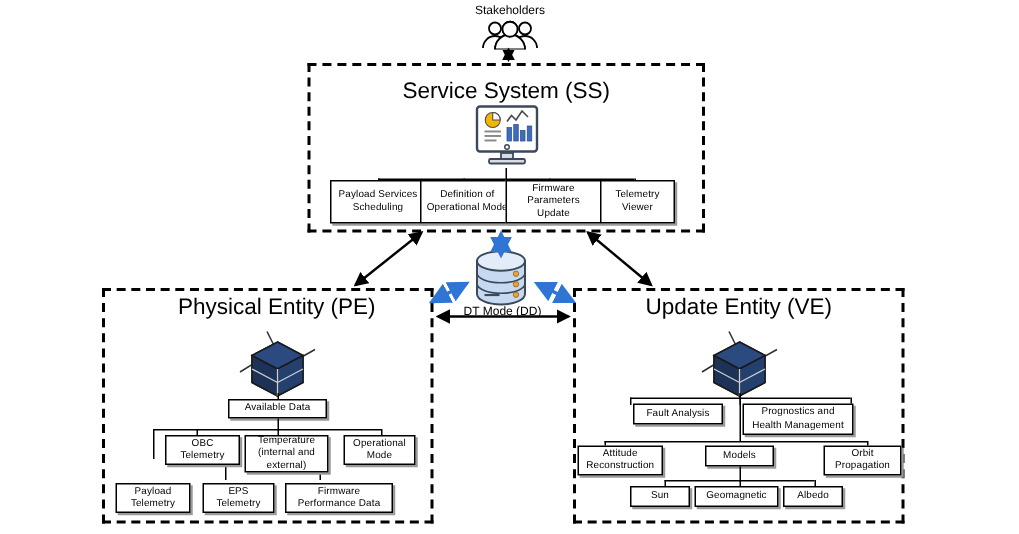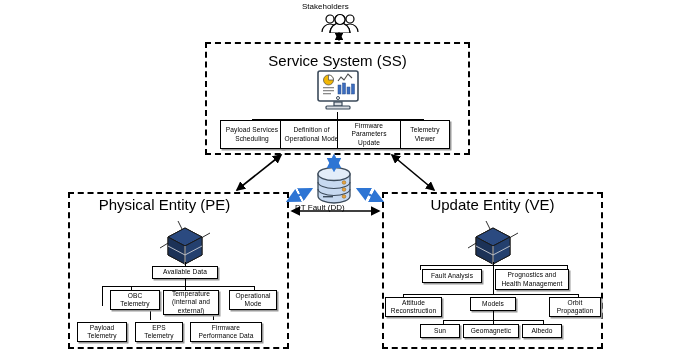--- a/index.html
+++ b/index.html
@@ -51,21 +51,21 @@
     position: absolute;
     background: #000000;
   }
   .conn.h { height: 1px; }
   .conn.v { width: 1px; }
   .label-plain {
     position: absolute;
     font-size: 8px;
     color: #000000;
     white-space: nowrap;
-    text-align: left;
+    text-align: center;
   }
   svg.overlay {
     position: absolute;
     left: 0;
     top: 0;
     width: 679px;
     height: 356px;
     pointer-events: none;
   }
   .icon-wrap { position: absolute; }
@@ -137,25 +137,25 @@
       <path d="M5 7 v22 a16 7 0 0 0 32 0 v-22 z" fill="#C7D9F0" stroke="#3b4a5a" stroke-width="1.3"></path>
       <ellipse cx="21" cy="7" rx="16" ry="6.5" fill="#E3EDF9" stroke="#3b4a5a" stroke-width="1.3"></ellipse>
       <path d="M5 15 a16 6.5 0 0 0 32 0" fill="none" stroke="#3b4a5a" stroke-width="1.1"></path>
       <path d="M5 22 a16 6.5 0 0 0 32 0" fill="none" stroke="#3b4a5a" stroke-width="1.1"></path>
       <circle cx="31" cy="15.5" r="1.8" fill="#E8A33D" stroke="#8a5e14" stroke-width="0.5"></circle>
       <circle cx="31" cy="22.5" r="1.8" fill="#E8A33D" stroke="#8a5e14" stroke-width="0.5"></circle>
       <circle cx="31" cy="29.5" r="1.8" fill="#E8A33D" stroke="#8a5e14" stroke-width="0.5"></circle>
       <rect x="10" y="29" width="10" height="1.4" fill="#3b4a5a"></rect>
     </svg>
   </div>
-  <div class="label-plain" style="left:295px; top:203px; width:80px;">DT Fault (DD)</div>
+  <div class="label-plain" style="left:295px; top:203px; width:80px;">DT Mode (DD)</div>
 
   <div class="dashed-zone" style="left:68px; top:192px; width:221px; height:157px;"></div>
 
-  <div class="zone-title" style="left:64px; top:199px; width:201px;">Physical Entity (PE)</div>
+  <div class="zone-title" style="left:84px; top:199px; width:201px;">Physical Entity (PE)</div>
 
   <div class="icon-wrap" style="left:154px; top:215px; width:62px; height:54px;">
     <svg viewBox="0 0 62 54" width="62" height="54">
       <g stroke="#2f2f2f" stroke-width="1">
         <line x1="6" y1="33" x2="24" y2="22"></line>
         <line x1="56" y1="18" x2="40" y2="27"></line>
         <line x1="24" y1="6" x2="29" y2="16"></line>
         <line x1="40" y1="42" x2="36" y2="36"></line>
       </g>
 

